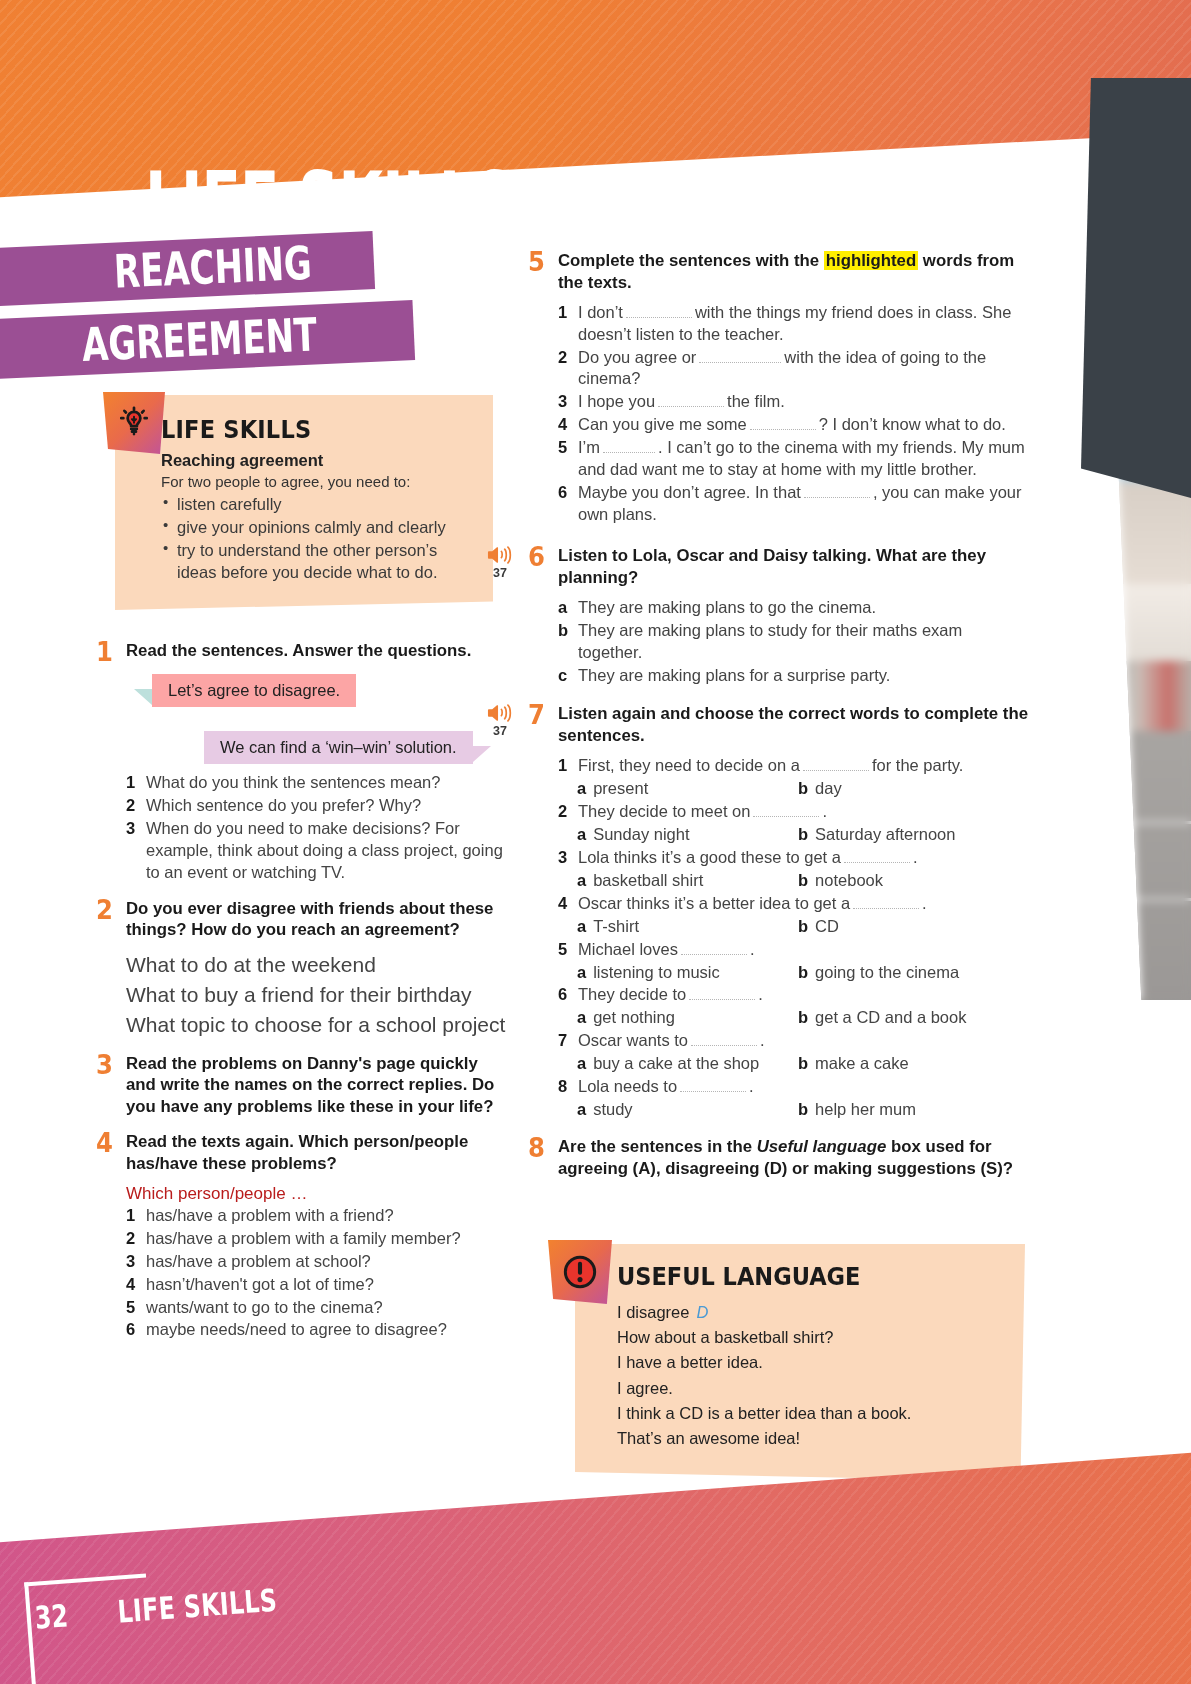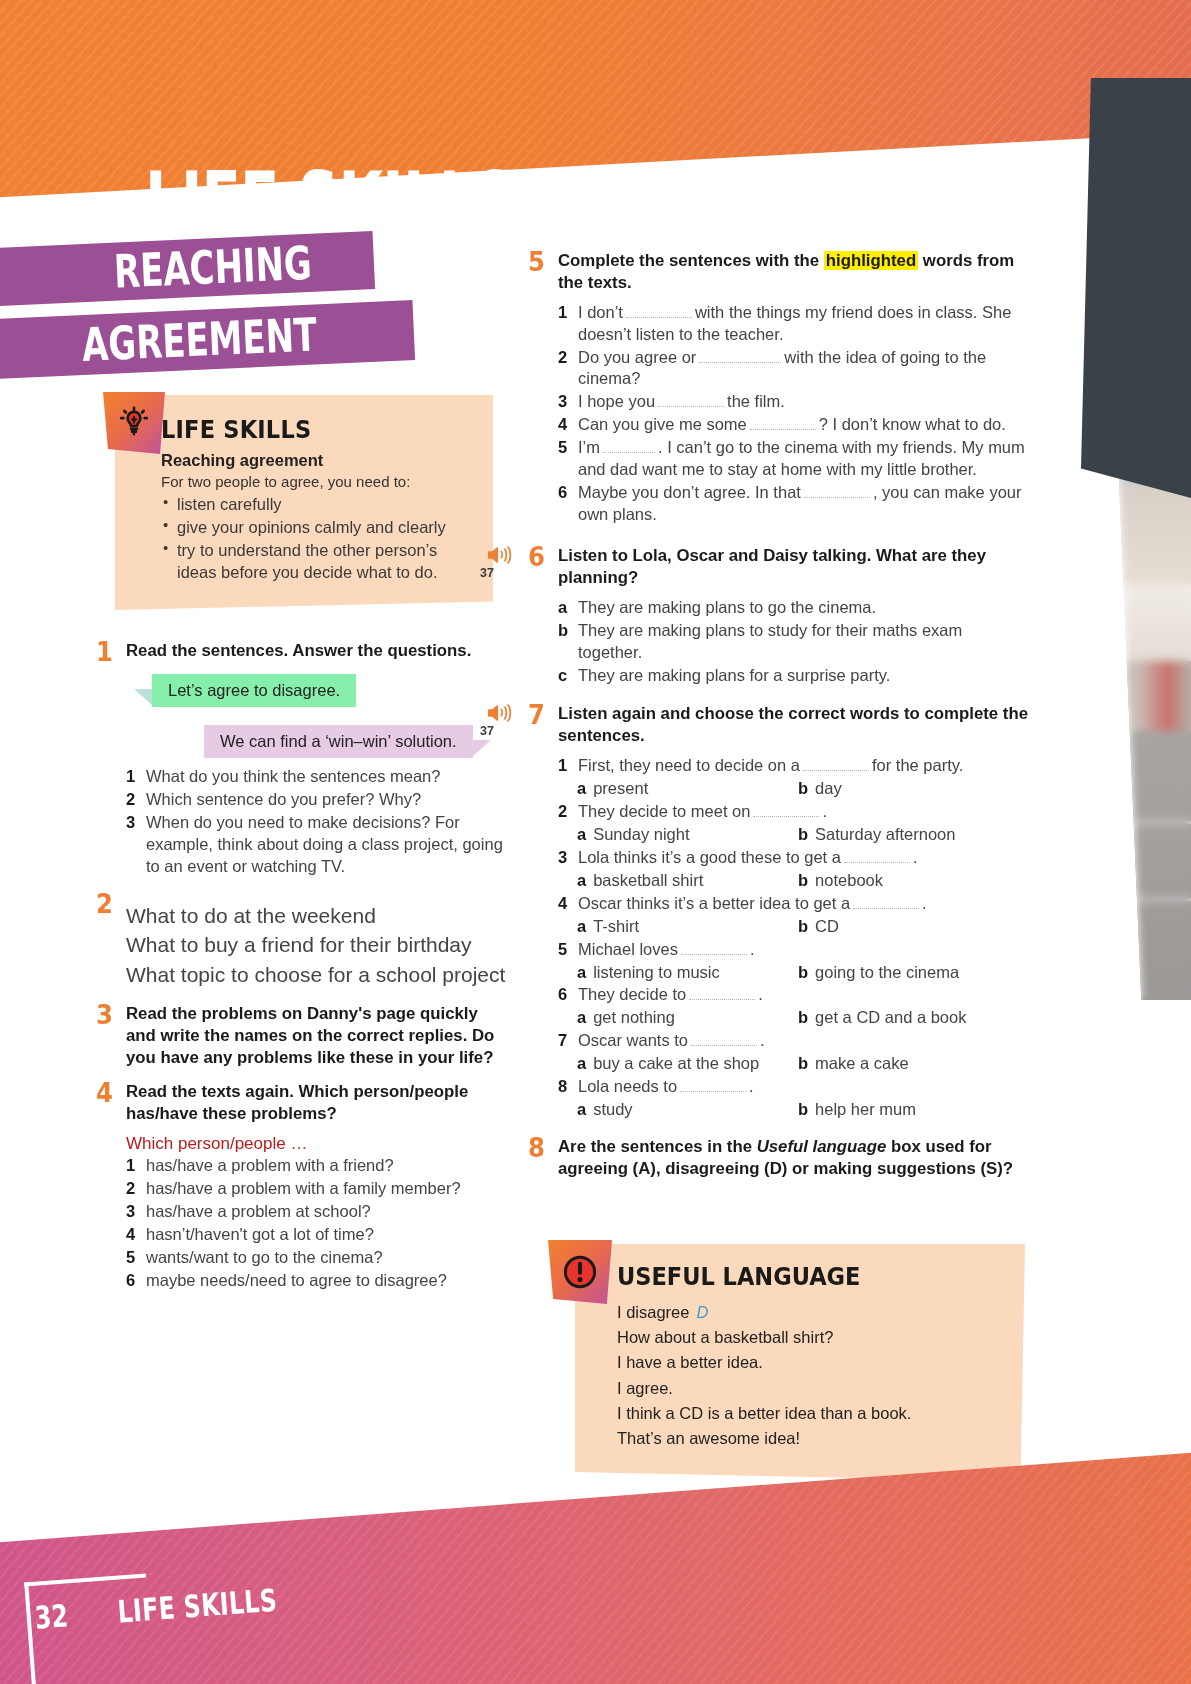--- a/index.html
+++ b/index.html
@@ -154,21 +154,21 @@
     font-weight: bold; color: #1a1a1a; width: 20px; flex: 0 0 20px;
   }
   .plain-lines { margin-top: 9px; font-size: 21px; color: #444; line-height: 1.42; }
   .lead-line { font-size: 17px; color: #b91c1c; margin-top: 9px; margin-bottom: 1px; }
 
   
   .bubble {
     position: relative; font-size: 16.5px; color: #222;
     padding: 7px 16px; display: inline-block;
   }
-  .bub-green { background: #86efac; margin: 12px 0 8px 26px; }
+  .bub-green { background: #fca5a5; margin: 12px 0 14px 26px; }
   .bub-green::after {
     content:""; position:absolute; left:-18px; bottom:2px;
     border-width: 0 18px 16px 0; border-style: solid;
     border-color: transparent #bde0dc transparent transparent;
   }
   .bub-purple { background: #e7cbe4; margin: 10px 0 0 78px; }
   .bub-purple::after {
     content:""; position:absolute; right:-18px; bottom:2px;
     border-width: 16px 18px 0 0; border-style: solid;
     border-color: #e7cbe4 transparent transparent transparent;
@@ -179,21 +179,21 @@
     display: inline-block; border-bottom: 1.4px dotted #b5b5b5;
     vertical-align: baseline; margin: 0 3px;
   }
   .g-sm  { width: 52px; }
   .g-md  { width: 66px; }
   .g-lg  { width: 82px; }
 
   
   .audio {
     position: absolute; left: -48px; top: -2px;
-    width: 40px; text-align: left;
+    width: 40px; text-align: center;
   }
   .audio svg { width: 28px; height: 24px; display:block; margin: 0 auto; }
   .audio .trk {
     font-size: 12.5px; color: #3a3a3a; font-weight: 600; margin-top: -1px;
   }
   .ex-rel { position: relative; }
 
   
   .opt-row { display: flex; margin-top: 1px; }
   .opt { display: flex; font-size: 16.5px; color: #444; }
@@ -326,20 +326,21 @@
             <span class="mk">3</span>
             <span>When do you need to make decisions? For example, think about doing a class project, going to an event or watching TV.</span>
           </li>
       </ul>
     </div>
   </div>
 
   <div class="ex">
     <div class="ex-num">2</div>
     <div class="ex-body">
+      <div class="ex-title">Do you ever disagree with friends about these things? How do you reach an agreement?</div>
       <div class="plain-lines">
         <div>What to do at the weekend</div>
         <div>What to buy a friend for their birthday</div>
         <div>What topic to choose for a school project</div>
       </div>
     </div>
   </div>
 
   <div class="ex" style="margin-top:7px;">
     <div class="ex-num">3</div>

